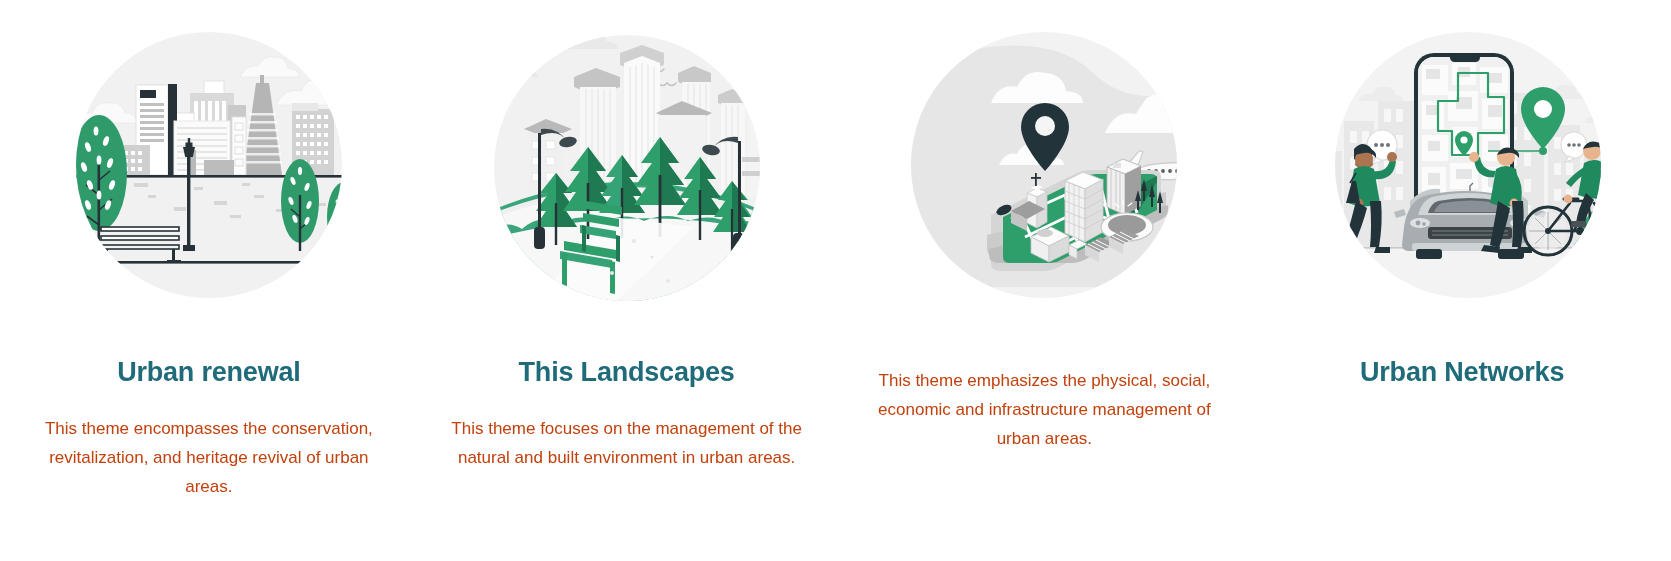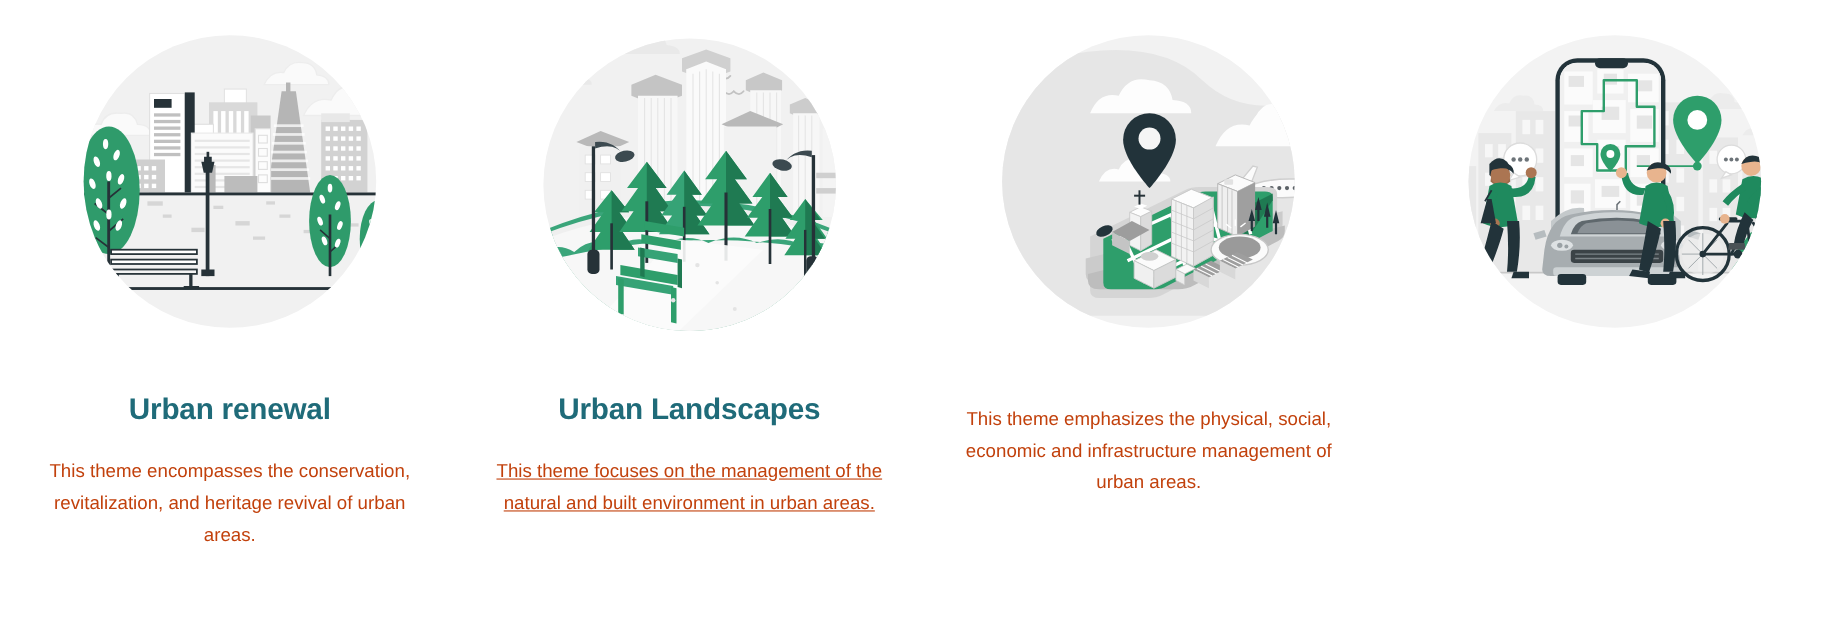--- a/index.html
+++ b/index.html
@@ -44,21 +44,21 @@
   }
   .theme-desc {
     color: #c2410c;
     font-size: 17px;
     line-height: 1.72;
     text-align: center;
     margin-top: 26px;
     max-width: 368px;
     white-space: pre-line;
   }
-  .c2 .theme-desc { max-width: 352px; text-decoration: underline; }
+  .c2 .theme-desc { max-width: 352px; }
   .c3 .theme-desc { max-width: 368px; }
   .c4 .theme-desc { max-width: 372px; }
 </style>
 </head>
 <body>
 
 <div class="themes-row">
 
   <div class="theme-card c1">
     <div class="illus-wrap">
@@ -446,21 +446,21 @@
               <circle cx="190" cy="252" r="1.6"></circle>
             <circle cx="150" cy="268" r="2"></circle>
               <circle cx="206" cy="276" r="1.8"></circle>
             <circle cx="96" cy="286" r="2"></circle>
               <circle cx="240" cy="300" r="2"></circle>
             <circle cx="128" cy="304" r="1.6"></circle>
           </g>
         </g>
       </svg>
     </div>
-    <div class="theme-title">Urban Landscapes</div>
+    <div class="theme-title">This Landscapes</div>
     <div class="theme-desc">This theme focuses on the management of the natural and built environment in urban areas.</div>
   </div>
 
   <div class="theme-card c3">
     <div class="illus-wrap">
       <svg width="330" height="330" viewBox="0 0 330 330">
         <defs>
           <clipPath id="c3clip">
               <circle cx="165" cy="160" r="133"></circle>
             </clipPath>
@@ -885,15 +885,16 @@
             <circle cx="276" cy="194" r="4.4" fill="#e8b48e"></circle>
             <path d="M312 162 q-10 8-16 16 l5 4 q7-10 14-14z" fill="#1f8a5e"></path>
             <path d="M294 188 q-8 16-10 30 l8 3 q4-16 10-26z" fill="#22333a"></path>
             <path d="M310 188 q0 18 -4 30 l8 2 q5-18 4-32z" fill="#22333a"></path>
             <path d="M280 216 h14 l1 6 h-16z" fill="#4a5256"></path>
             <path d="M302 218 h14 l1 6 h-16z" fill="#4a5256"></path>
           </g>
         </g>
       </svg>
     </div>
+    <div class="theme-title">Urban Networks</div>
   </div>
 
 </div>
 
 </body></html>

